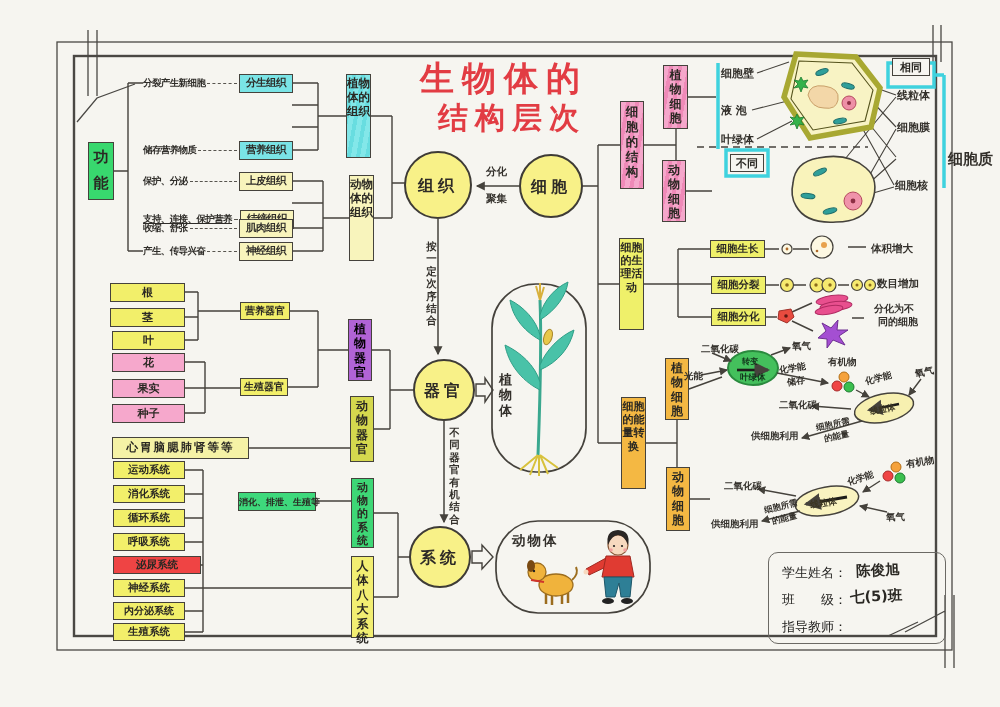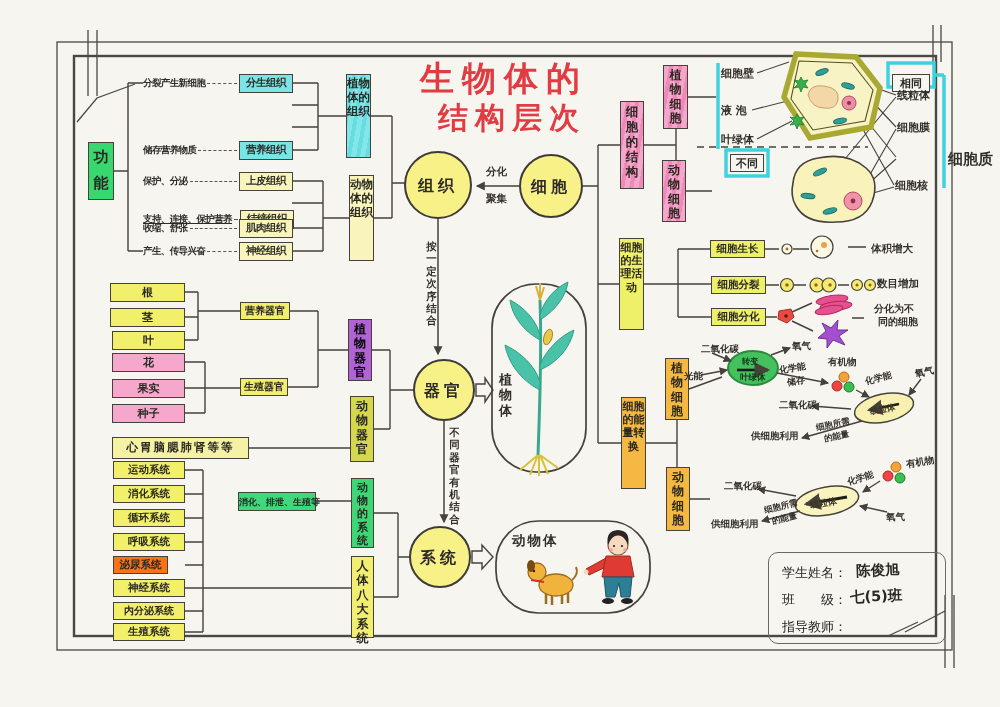--- a/index.html
+++ b/index.html
@@ -285,36 +285,36 @@
 <div class="hbox" style="left:240px;top:302px;width:50px;height:18px;background:#f2ef6a;font-size:10px;">营养器官</div>
 <div class="hbox" style="left:240px;top:378px;width:48px;height:18px;background:#f2ef6a;font-size:10px;">生殖器官</div>
 <div class="vbox" style="left:348px;top:319px;width:24px;height:62px;background:#b163d6;color:#000000;">植物器官</div>
 <div class="vbox" style="left:350px;top:396px;width:24px;height:66px;background:#d5d84e;">动物器官</div>
 <div class="hbox" style="left:112px;top:437px;width:137px;height:22px;background:#f5f2a6;font-size:11.5px;letter-spacing:2px;padding-top:2px;">心胃脑腮肺肾等等</div>
 
 <div class="hbox" style="left:113px;top:461px;width:72px;height:18px;background:#f2ef6a;font-size:10.5px;">运动系统</div>
 <div class="hbox" style="left:113px;top:485px;width:72px;height:18px;background:#f2ef6a;font-size:10.5px;">消化系统</div>
 <div class="hbox" style="left:113px;top:509px;width:72px;height:18px;background:#f2ef6a;font-size:10.5px;">循环系统</div>
 <div class="hbox" style="left:113px;top:533px;width:72px;height:18px;background:#f2ef6a;font-size:10.5px;">呼吸系统</div>
-<div class="hbox" style="left:113px;top:556px;width:55px;height:18px;background:#f97316;font-size:10.5px;">泌尿系统</div>
+<div class="hbox" style="left:113px;top:556px;width:88px;height:18px;background:#ef4444;font-size:10.5px;">泌尿系统</div>
 <div class="hbox" style="left:113px;top:579px;width:72px;height:18px;background:#f2ef6a;font-size:10.5px;">神经系统</div>
 <div class="hbox" style="left:113px;top:602px;width:72px;height:18px;background:#f2ef6a;font-size:10px;">内分泌系统</div>
 <div class="hbox" style="left:113px;top:623px;width:72px;height:18px;background:#f2ef6a;font-size:10.5px;">生殖系统</div>
 <div class="hbox" style="left:238px;top:492px;width:78px;height:19px;background:#3ed97c;font-size:9px;padding-top:3px;">消化、排泄、生殖等</div>
 <div class="vbox" style="left:351px;top:478px;width:23px;height:70px;background:#3ed776;font-size:11px;">动物的系统</div>
 <div class="vbox" style="left:351px;top:556px;width:23px;height:82px;background:#f2ee72;font-size:12px;">人体八大系统</div>
 
 <div class="vbox" style="left:620px;top:101px;width:24px;height:88px;background:repeating-linear-gradient(100deg,#f5a7cb 0 5px,#ef8ab8 5px 9px);font-size:12.5px;">细胞的结构</div>
 <div class="vbox" style="left:663px;top:65px;width:25px;height:64px;background:repeating-linear-gradient(100deg,#f5a7cb 0 5px,#ef8ab8 5px 9px);">植物细胞</div>
 <div class="vbox" style="left:662px;top:160px;width:24px;height:62px;background:repeating-linear-gradient(100deg,#f5a7cb 0 5px,#ef8ab8 5px 9px);">动物细胞</div>
 
 <div class="lbl" style="left:721px;top:66px;font-size:11px;">细胞壁</div>
 <div class="lbl" style="left:721px;top:103px;font-size:11px;">液 泡</div>
 <div class="lbl" style="left:721px;top:132px;font-size:11px;">叶绿体</div>
-<div class="hbox" style="left:892px;top:74px;width:38px;height:18px;background:#f6f5f0;">相同</div>
+<div class="hbox" style="left:892px;top:58px;width:38px;height:18px;background:#f6f5f0;">相同</div>
 <div class="hbox" style="left:730px;top:154px;width:34px;height:18px;background:#f6f5f0;">不同</div>
 <div class="lbl" style="left:897px;top:88px;font-size:11px;">线粒体</div>
 <div class="lbl" style="left:897px;top:120px;font-size:11px;">细胞膜</div>
 <div class="lbl" style="left:948px;top:150px;font-size:15px;">细胞质</div>
 <div class="lbl" style="left:895px;top:178px;font-size:11px;">细胞核</div>
 
 <div class="vbox" style="left:619px;top:238px;width:25px;height:92px;background:#eff06a;font-size:11px;">细胞的生理活动</div>
 <div class="hbox" style="left:710px;top:240px;width:55px;height:18px;background:#eff06a;font-size:10.5px;">细胞生长</div>
 <div class="hbox" style="left:711px;top:276px;width:55px;height:18px;background:#eff06a;font-size:10.5px;">细胞分裂</div>
 <div class="hbox" style="left:711px;top:308px;width:55px;height:18px;background:#eff06a;font-size:10.5px;">细胞分化</div>

